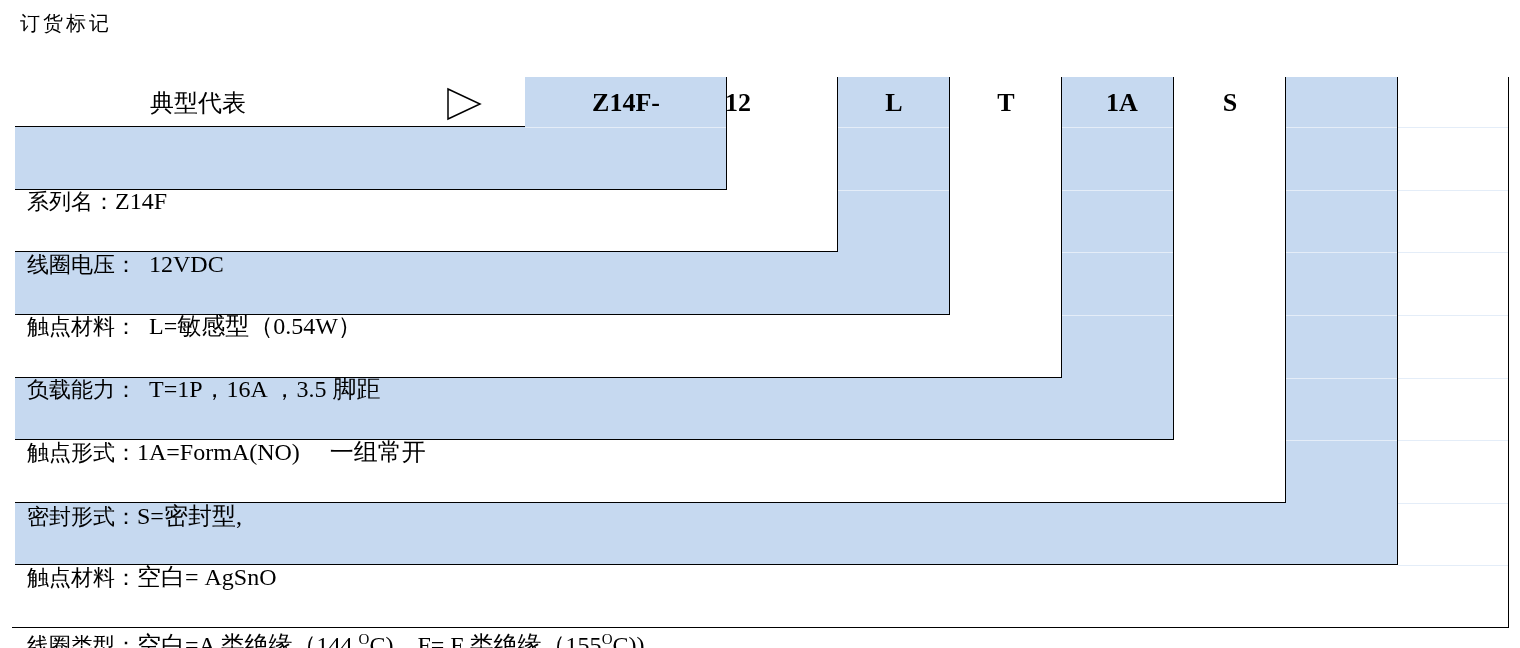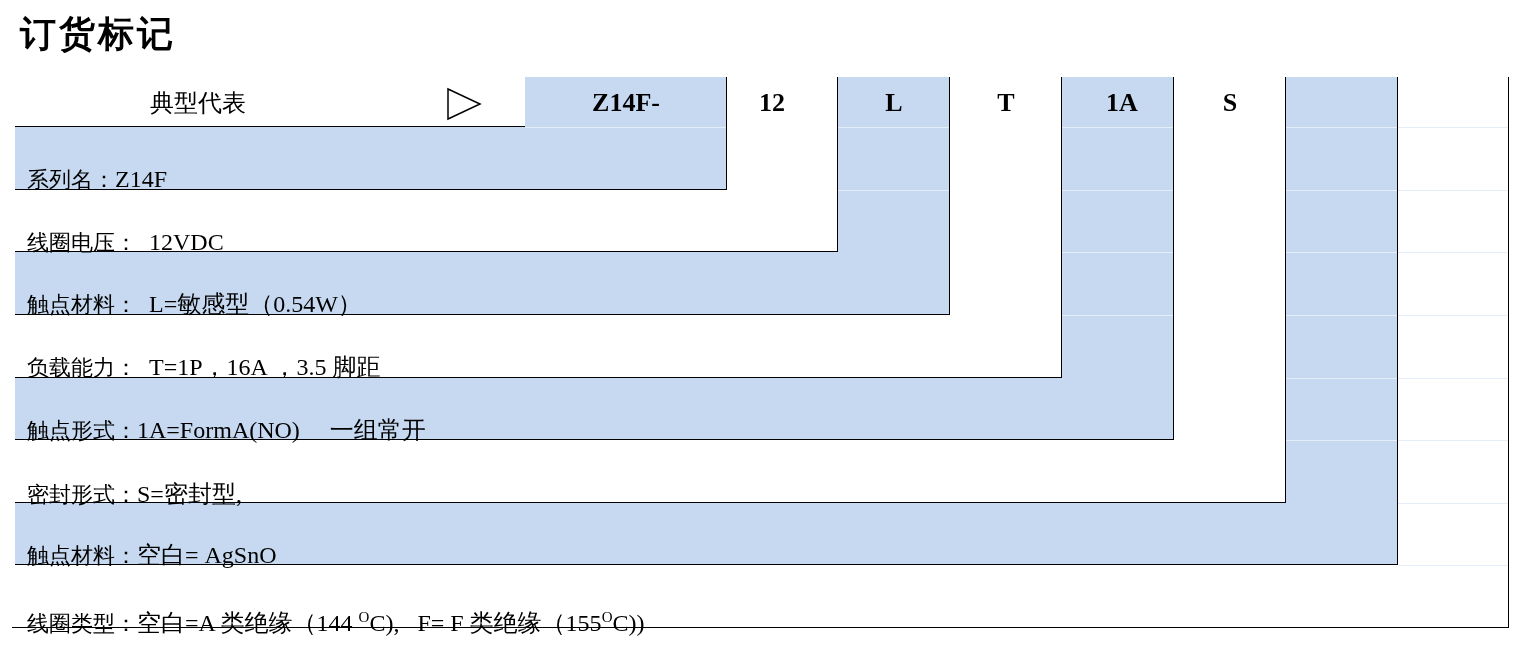--- a/index.html
+++ b/index.html
@@ -1,29 +1,29 @@
 <!DOCTYPE html>
 <html><head>
 <meta charset="utf-8">
 <style>
   html, body { margin:0; padding:0; background:#ffffff; }
   body { width:1520px; height:648px; position:relative; overflow:hidden;
          font-family:"Liberation Serif", "DejaVu Serif", serif; color:#000; }
-  .title { position:absolute; left:20px; top:10px; font-size:36px; font-weight:bold;
+  .title { position:absolute; left:20px; top:10px; font-size:20px; font-weight:normal;
            letter-spacing:3px; font-family:"DejaVu Sans", sans-serif; }
   .blue { position:absolute; background:#c6d9f0; }
   .hline { position:absolute; height:0; border-top:1.5px solid #000; }
   .vline { position:absolute; width:0; border-left:1.5px solid #000; }
   .gridline { position:absolute; height:1px; background:#e4edf8; }
   .hdr { position:absolute; top:77px; height:50px; line-height:52px; text-align:center;
          font-size:26px; font-weight:bold; }
   .hdr-label { position:absolute; left:150px; top:77px; width:200px; height:50px; line-height:52px;
                text-align:left; font-size:24px; font-family:"DejaVu Sans", sans-serif; }
   .tri { position:absolute; left:446px; top:87px; width:36px; height:34px; }
-  .rowtext { position:absolute; left:15px; font-size:24px; white-space:pre; line-height:26px; }
+  .rowtext { position:absolute; left:15px; font-size:24px; white-space:pre; line-height:41px; }
   .rowtext .cn { font-family:"DejaVu Sans", sans-serif; font-size:22px; }
   sup { font-size:15px; }
 </style>
 </head>
 <body>
 
 <div class="title">订货标记</div>
 
 <div class="blue" style="left:525px;top:77px;width:202px;height:50px;"></div>
 <div class="blue" style="left:15px;top:127px;width:712px;height:63px;"></div>
@@ -54,21 +54,21 @@
 <div class="gridline" style="left:1398px;top:378px;width:110px;"></div>
 <div class="gridline" style="left:1398px;top:440px;width:110px;"></div>
 <div class="gridline" style="left:1398px;top:503px;width:110px;"></div>
 <div class="gridline" style="left:1398px;top:565px;width:110px;"></div>
 
 <div class="hdr-label">典型代表</div>
 <svg class="tri" viewBox="0 0 36 34">
   <polygon points="2,2 34,17 2,32" fill="none" stroke="#000" stroke-width="1.5"></polygon>
 </svg>
 <div class="hdr" style="left:525px;width:202px;">Z14F-</div>
-<div class="hdr" style="left:727px;width:90px;">12</div>
+<div class="hdr" style="left:693px;width:90px;">12</div>
 <div class="hdr" style="left:838px;width:112px;">L</div>
 <div class="hdr" style="left:950px;width:112px;">T</div>
 <div class="hdr" style="left:1062px;width:120px;">1A</div>
 <div class="hdr" style="left:1174px;width:112px;">S</div>
 <div class="hdr" style="left:1286px;width:112px;"></div>
 
 <div class="hline" style="left:15px;top:126px;width:510px;"></div>
 <div class="hline" style="left:15px;top:189px;width:712px;"></div>
 <div class="hline" style="left:15px;top:251px;width:823px;"></div>
 <div class="hline" style="left:15px;top:314px;width:935px;"></div>

